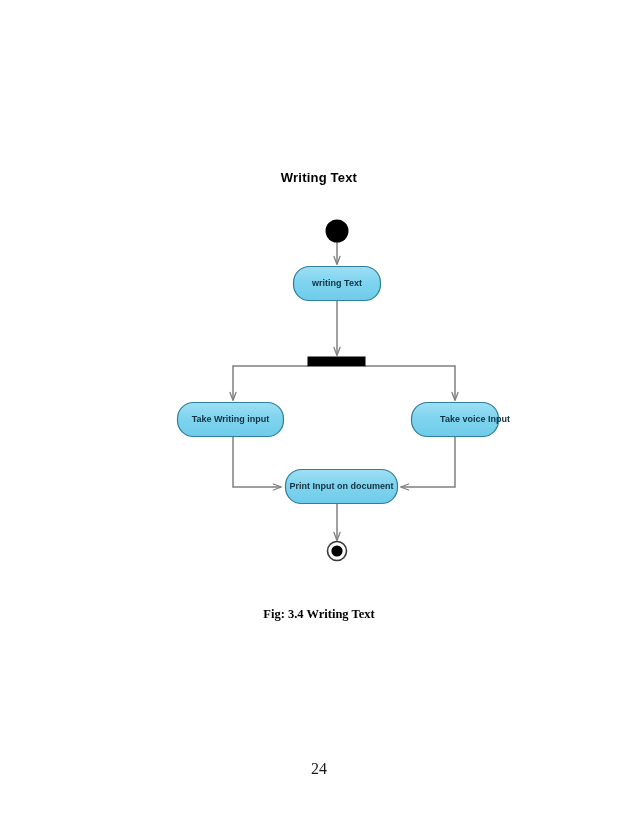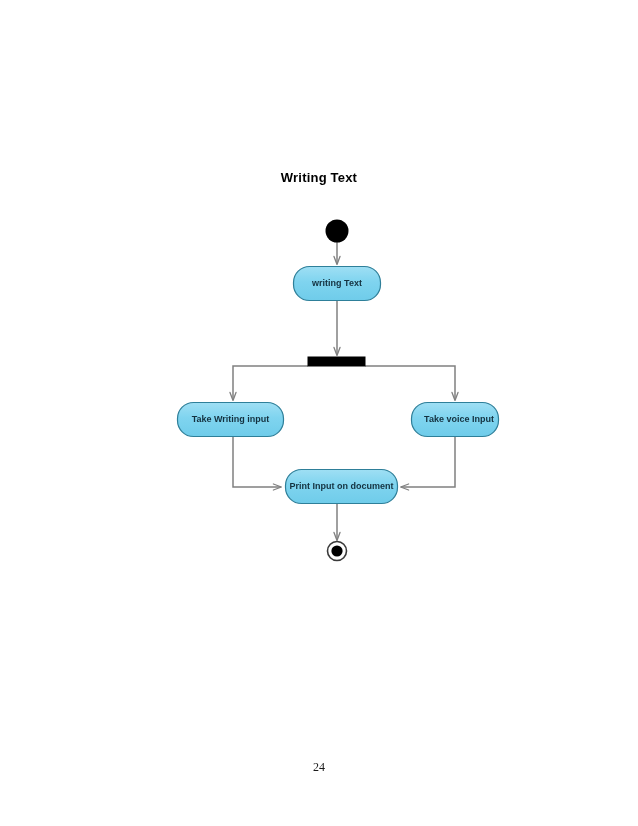--- a/index.html
+++ b/index.html
@@ -73,21 +73,21 @@
   }
 
   
   .page-number {
     position: absolute;
     left: 0;
     top: 760px;
     width: 638px;
     text-align: center;
     font-family: "Liberation Serif", serif;
-    font-size: 12px;
+    font-size: 16px;
     color: #1a1a1a;
   }
 </style>
 </head>
 <body>
 
 <div id="page">
 
   <div class="diagram-title">Writing Text</div>
 
@@ -136,20 +136,21 @@
     <g>
       <circle cx="337" cy="551" r="9.5" fill="#ffffff" stroke="#3a3a3a" stroke-width="1.6"></circle>
       <circle cx="337" cy="551" r="5.6" fill="#000000"></circle>
     </g>
   </svg>
 
   <div class="node-label" style="left:293px; top:279px; width:88px;">writing Text</div>
 
   <div class="node-label" style="left:177px; top:415px; width:107px;">Take Writing input</div>
 
-  <div class="node-label" style="left:415px; top:415px; width:88px;">Take voice Input</div>
+  <div class="node-label" style="left:431px; top:415px; width:88px;">Take voice Input</div>
 
   <div class="node-label" style="left:285px; top:482px; width:113px;">Print Input on document</div>
 
+  <div class="figure-caption">Fig: 3.4 Writing Text</div>
 
   <div class="page-number">24</div>
 
 </div>
 
 </body></html>

